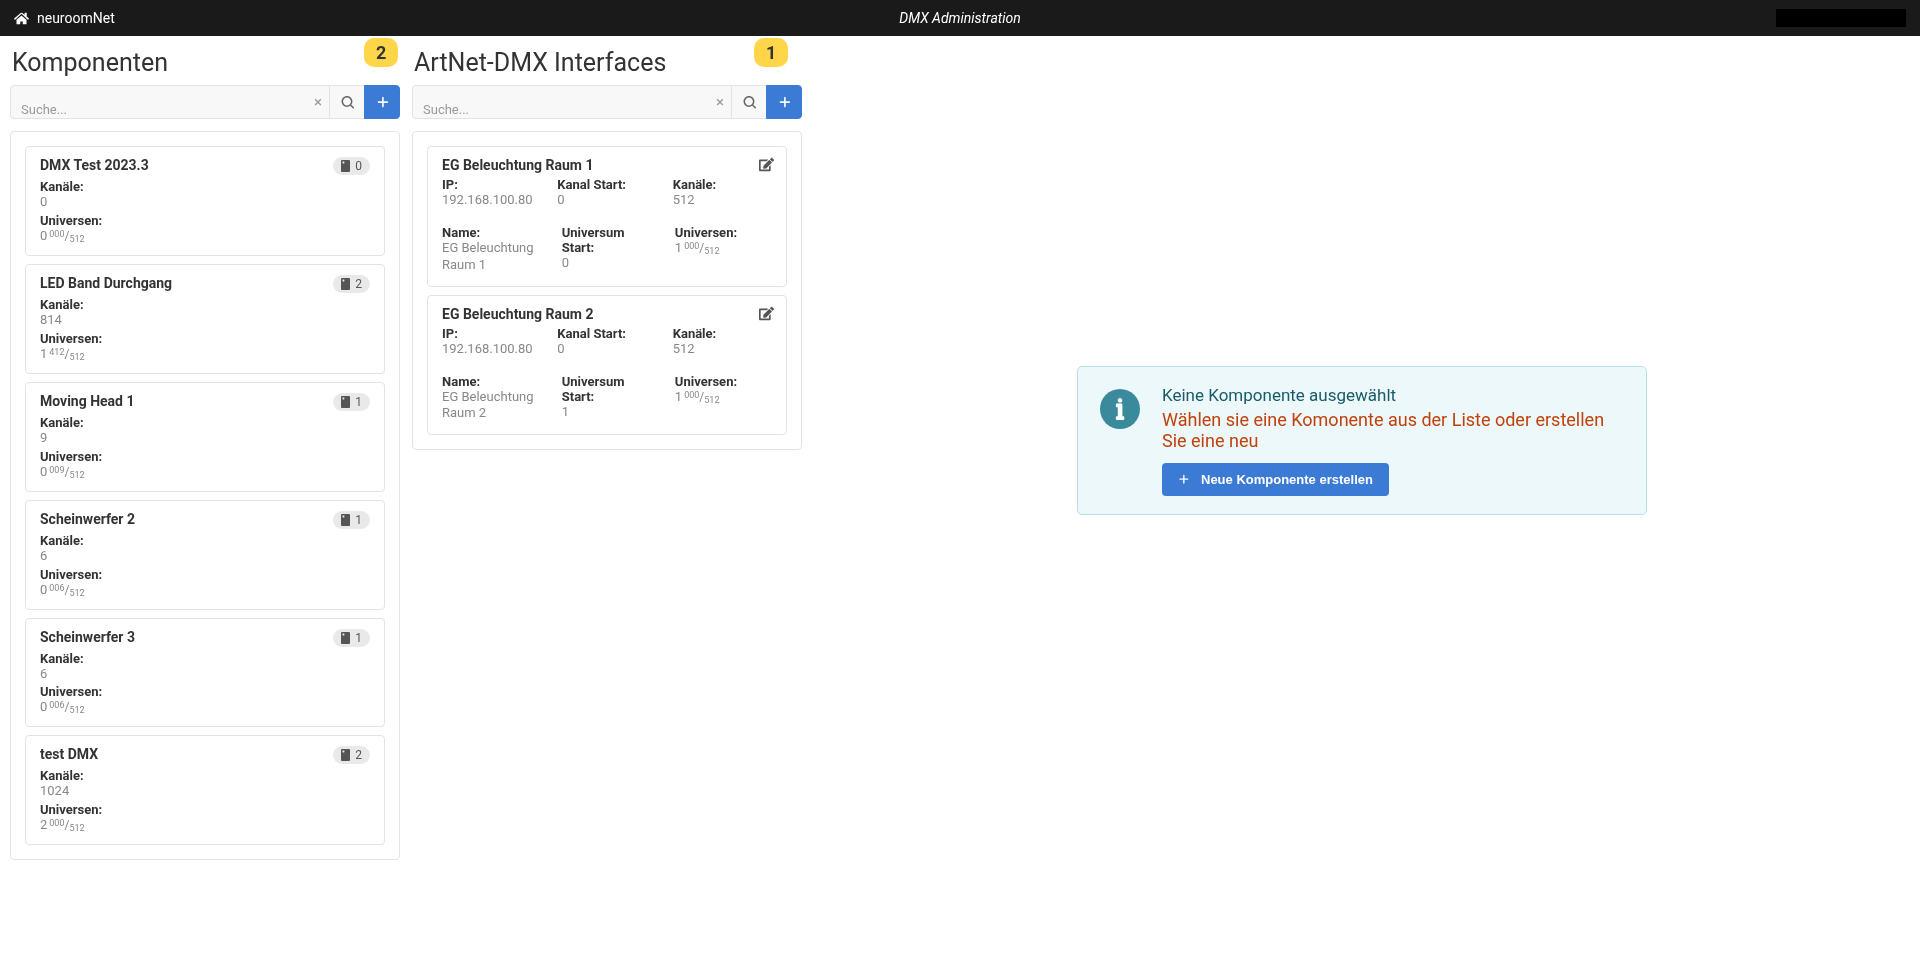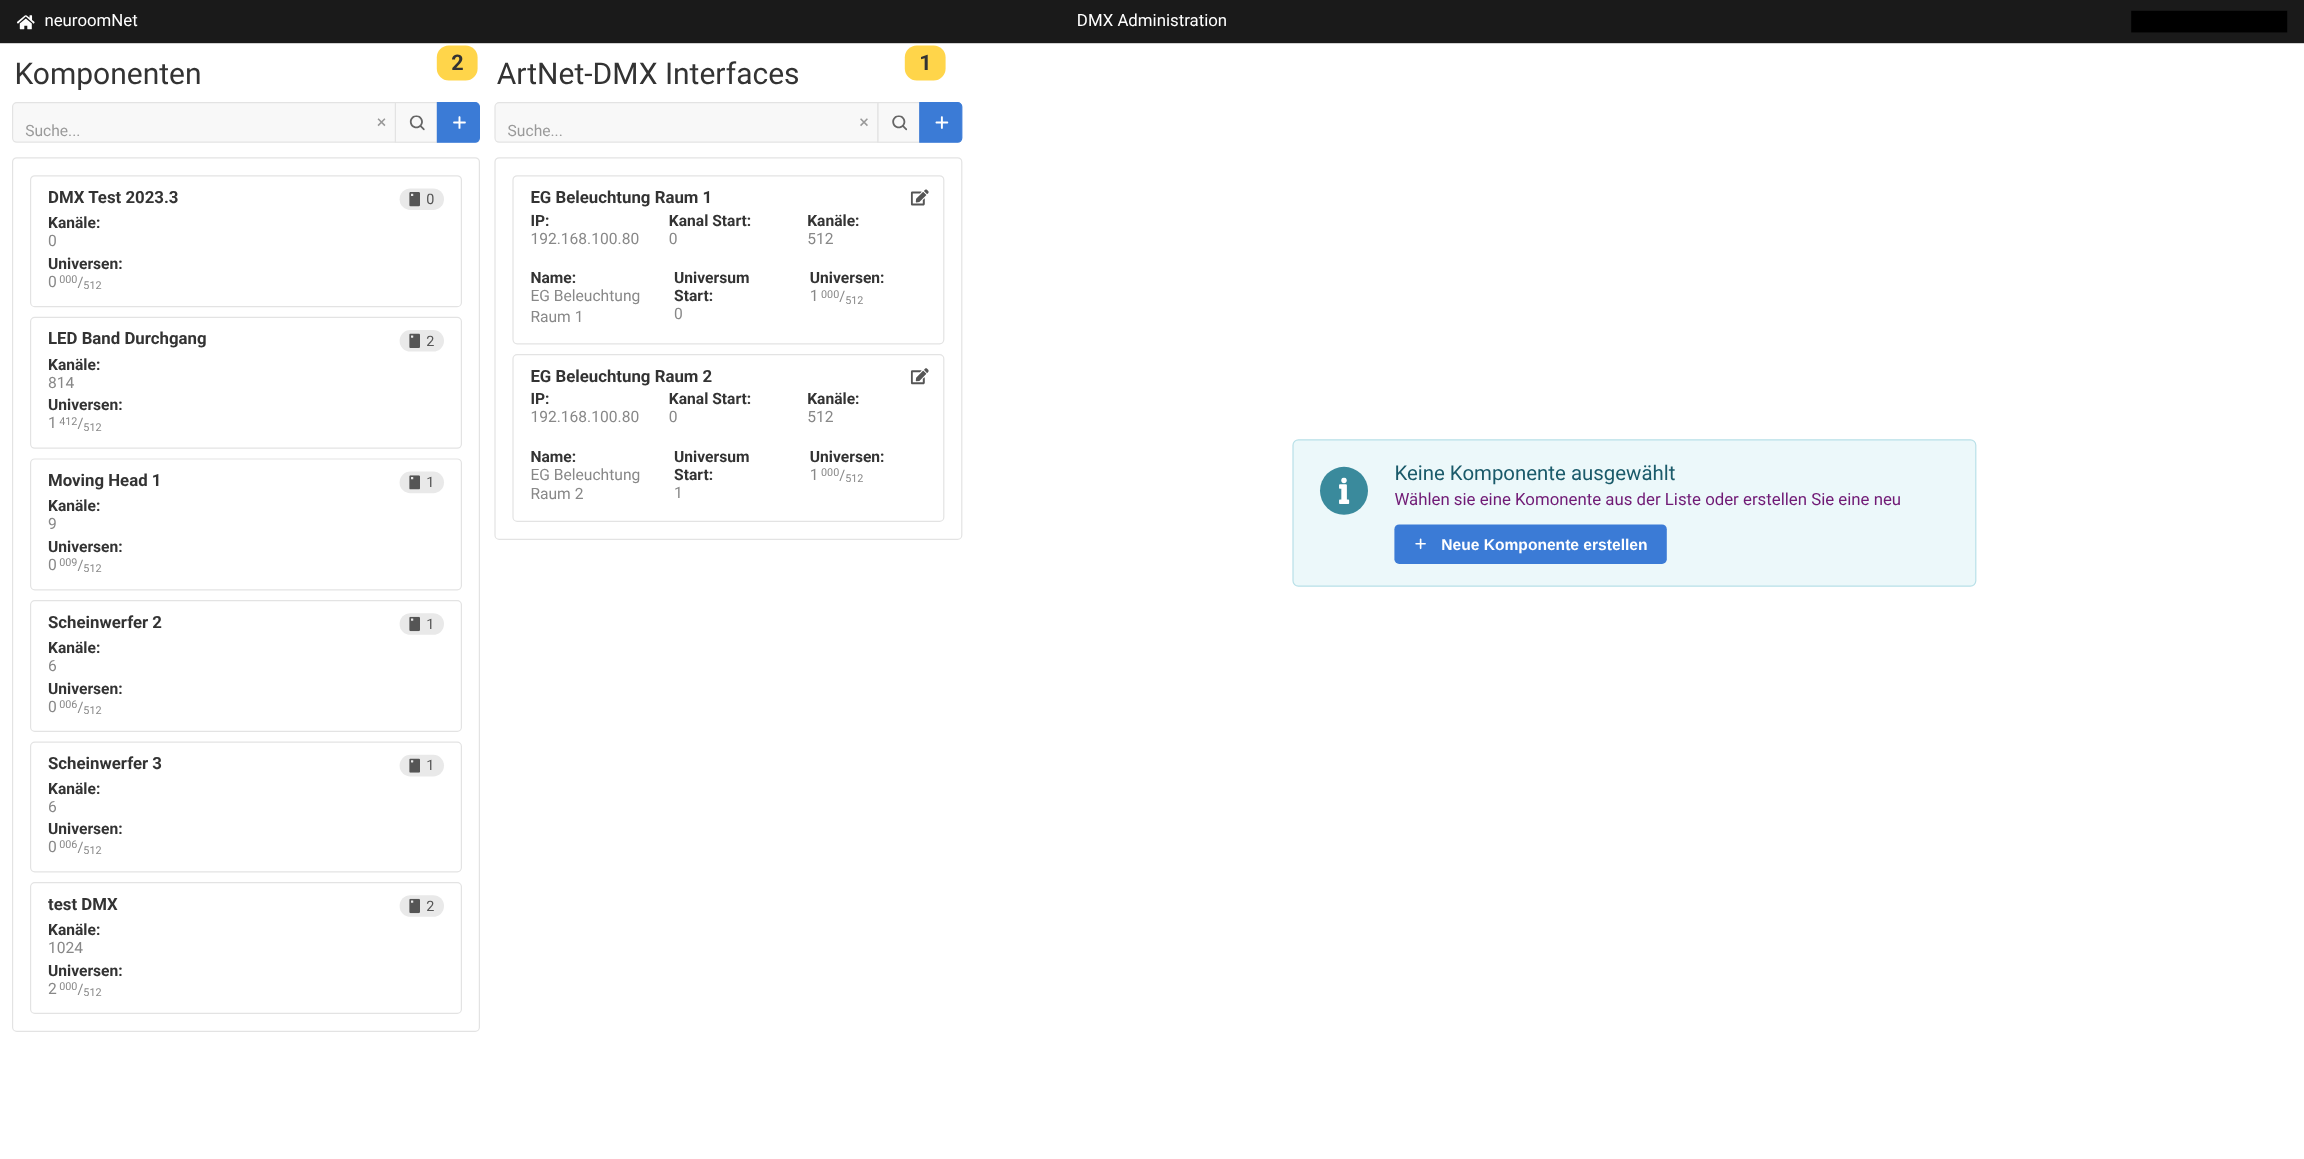--- a/index.html
+++ b/index.html
@@ -1,20 +1,20 @@
 <!DOCTYPE html>
 <html><head>
 <meta charset="utf-8">
 <style>
 * { box-sizing: border-box; margin: 0; padding: 0; }
 body { font-family: -apple-system, BlinkMacSystemFont, "Segoe UI", Roboto, Arial, sans-serif; font-size: 14px; color: #333; background: #fff; }
 
 .navbar { background: #1a1a1a; color: #fff; height: 36px; display: flex; align-items: center; padding: 0 14px; position: relative; }
 .navbar .brand { display: flex; align-items: center; gap: 8px; font-size: 14px; }
-.navbar .page-title { position: absolute; left: 50%; transform: translateX(-50%); font-size: 14px; }
+.navbar .page-title { position: absolute; left: 50%; transform: translateX(-50%); font-size: 14px; font-style: italic; }
 .navbar .right-block { margin-left: auto; width: 130px; height: 18px; background: #000; }
 .home-icon { width: 15px; height: 15px; fill: #fff; }
 
 .main { display: flex; gap: 12px; padding: 10px; }
 
 .col { display: flex; flex-direction: column; }
 .col-left, .col-mid { width: 390px; flex-shrink: 0; }
 .col-right { flex: 1; position: relative; }
 
 h2.panel-title { font-size: 25px; font-weight: 400; margin: 2px 0 8px 2px; position: relative; }
@@ -51,21 +51,21 @@
 
 .iface-body { display: flex; gap: 16px; flex-wrap: wrap; margin-top: 2px; }
 .iface-col { flex: 1 1 28%; min-width: 90px; }
 .iface-col.name { flex-basis: 30%; }
 .edit-icon { position: absolute; right: 12px; top: 10px; width: 15px; height: 15px; fill: #555; cursor: pointer; }
 
 .info-panel { margin: 320px auto 0; width: 570px; border: 1px solid #b8e0e8; background: #ecf8fa; border-radius: 5px; padding: 18px 20px 18px 22px; display: flex; gap: 22px; align-items: flex-start; }
 .info-panel .circle { width: 40px; height: 40px; border-radius: 50%; background: #3a8a9c; color: #fff; display: flex; align-items: center; justify-content: center; flex-shrink: 0; margin-top: 4px; }
 .info-panel .circle svg { width: 10px; height: 22px; fill: #fff; }
 .info-panel h3 { color: #1a5a6a; font-size: 17px; font-weight: 400; margin-bottom: 4px; }
-.info-panel p { color: #701a75; font-size: 14px; margin-bottom: 12px; }
+.info-panel p { color: #c2410c; font-size: 18px; margin-bottom: 12px; }
 .info-panel .btn-new { display: inline-flex; align-items: center; gap: 12px; background: #3b7bd6; color: #fff; border: none; padding: 9px 16px; border-radius: 4px; font-size: 13px; font-weight: 700; cursor: pointer; }
 .info-panel .btn-new svg { width: 11px; height: 11px; fill: #fff; }
 </style>
 </head>
 <body>
 
 <div class="navbar">
   <div class="brand">
     <svg class="home-icon" viewBox="0 0 576 512">
         <path d="M280.37 148.26L96 300.11V464a16 16 0 0 0 16 16h112a16 16 0 0 0 16-16V368h96v96a16 16 0 0 0 16 16h112a16 16 0 0 0 16-16V300.11L295.63 148.26a12 12 0 0 0-15.26 0zM571.6 251.47L488 182.56V44a12 12 0 0 0-12-12h-56a12 12 0 0 0-12 12v72.61L318.47 43a48 48 0 0 0-61 0L4.34 251.47a12 12 0 0 0-1.6 16.9l25.5 31a12 12 0 0 0 16.9 1.6L288 74.65l242.86 226.32a12 12 0 0 0 16.9-1.6l25.5-31a12 12 0 0 0-1.56-16.9z"></path>

